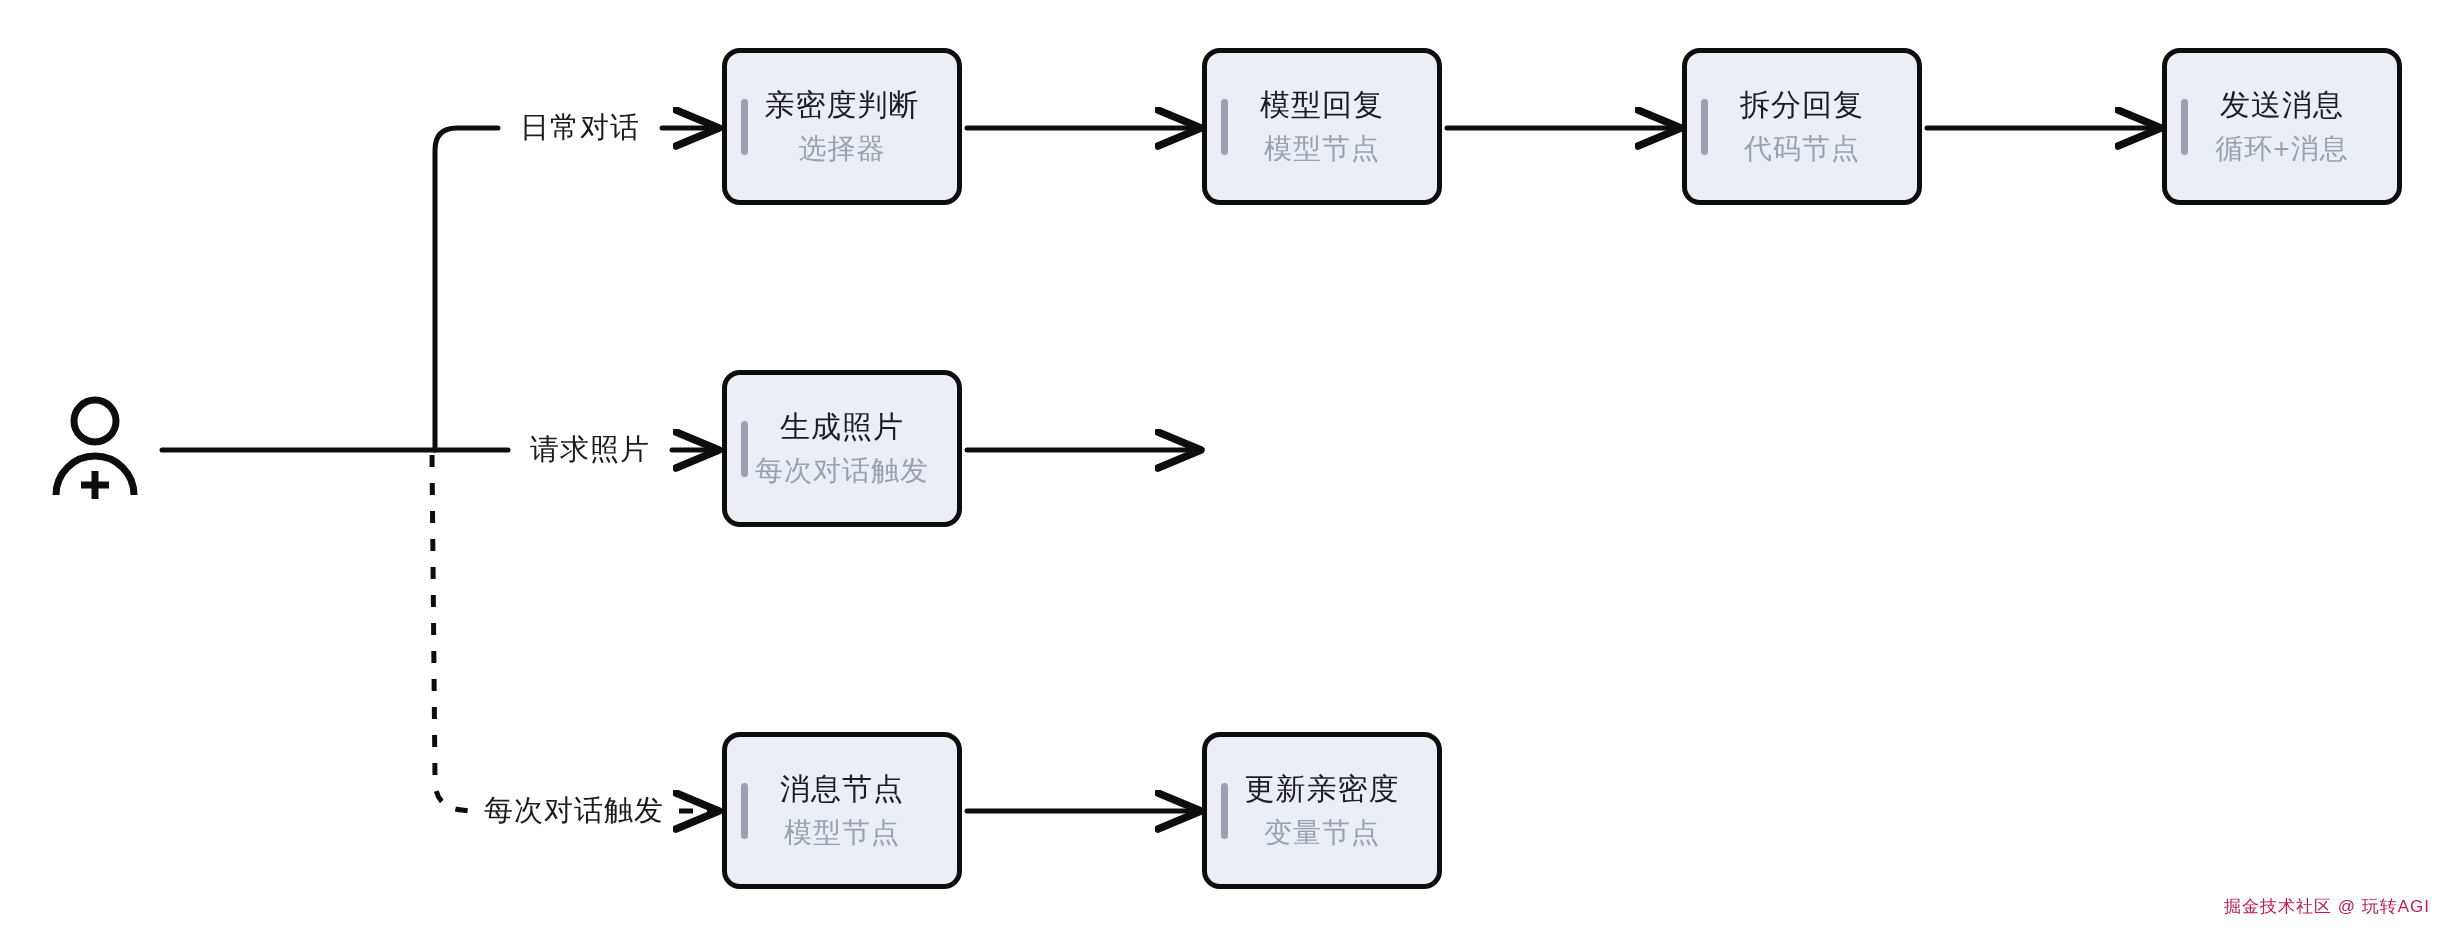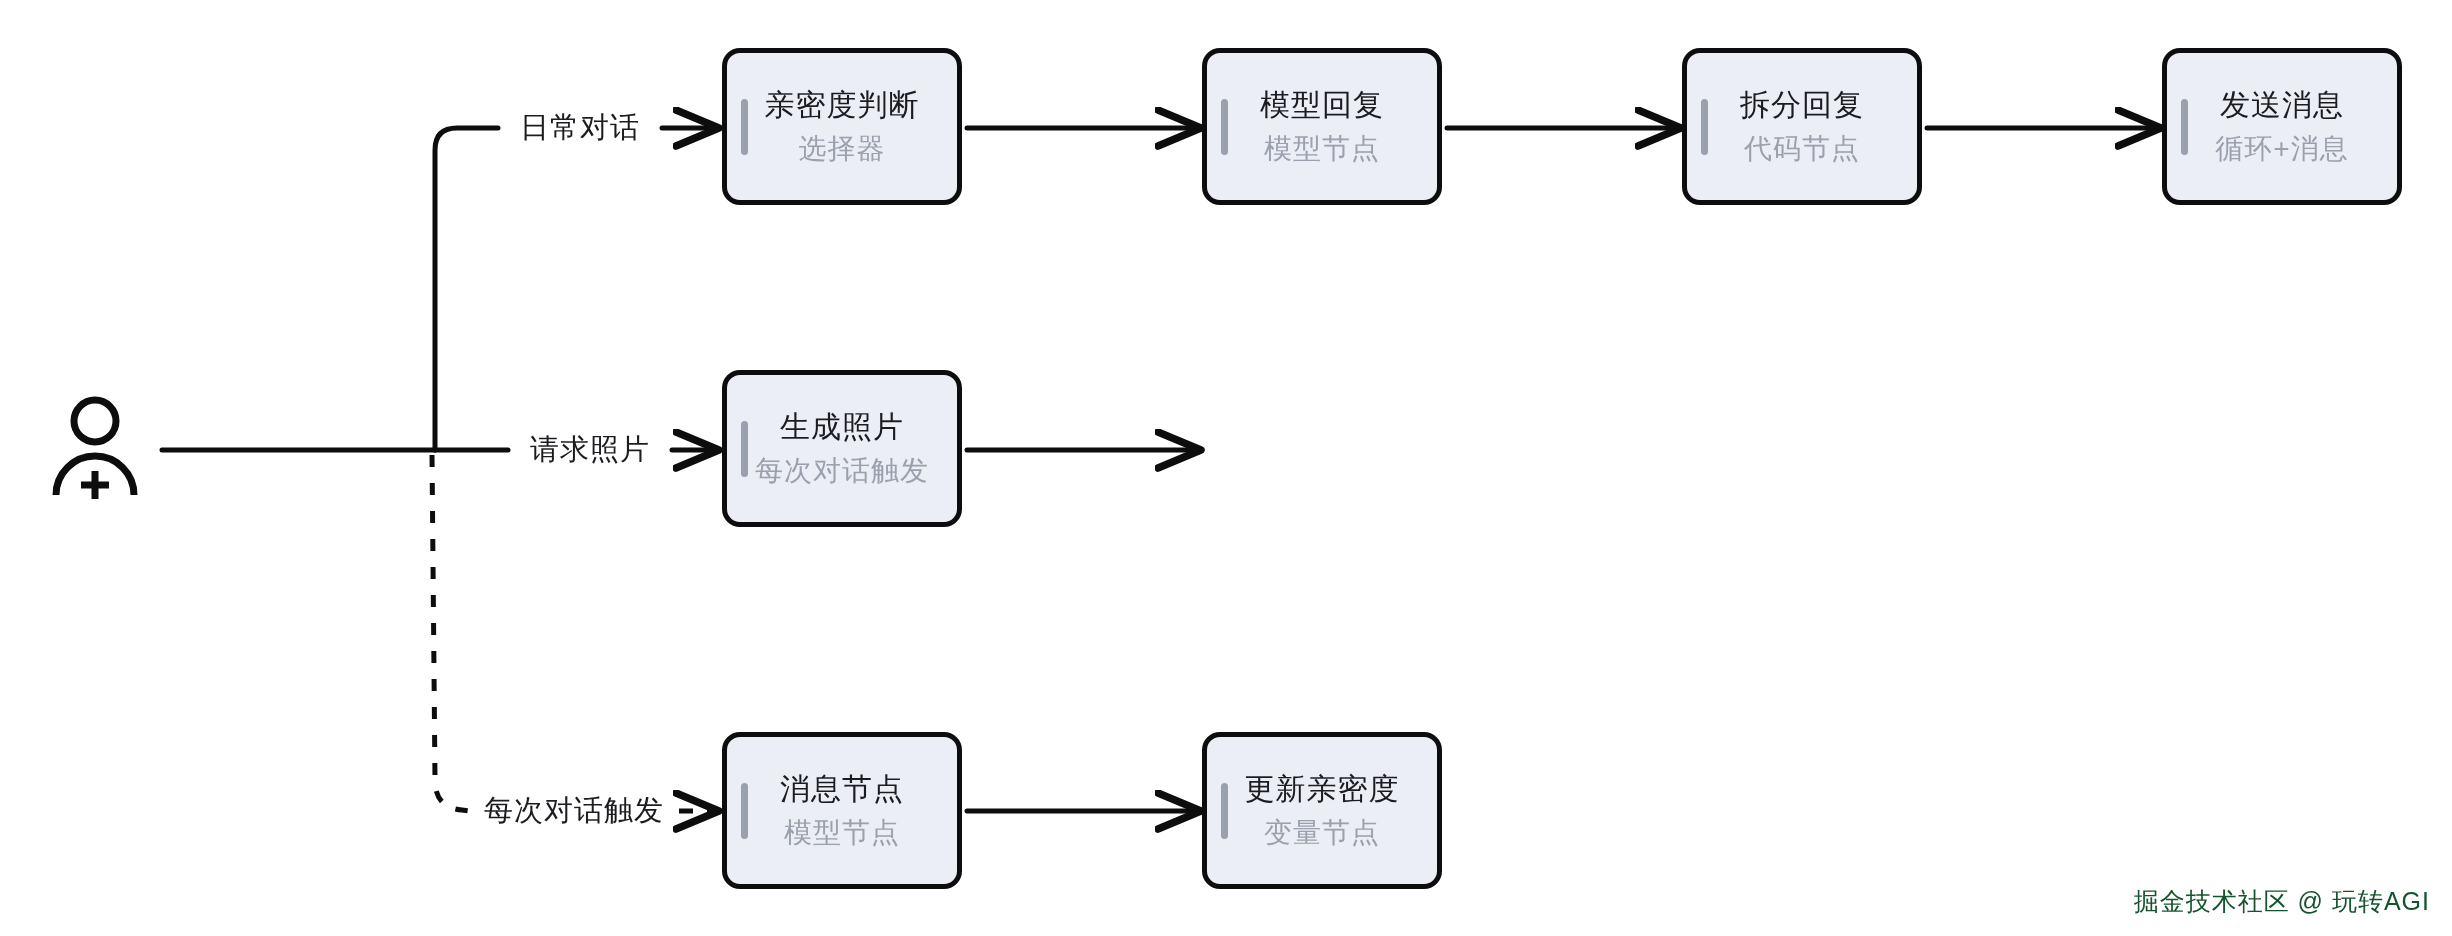--- a/index.html
+++ b/index.html
@@ -82,22 +82,22 @@
     top: 395px;
     width: 110px;
     height: 110px;
   }
 
   
   .watermark {
     position: absolute;
     right: 22px;
     bottom: 18px;
-    font-size: 25px;
-    color: #14532d;
+    font-size: 17px;
+    color: #be185d;
     letter-spacing: 1px;
     white-space: nowrap;
   }
 </style>
 </head>
 <body>
 
 <div id="canvas">
 
   <svg id="edges" viewBox="0 0 2452 936" xmlns="http://www.w3.org/2000/svg">

